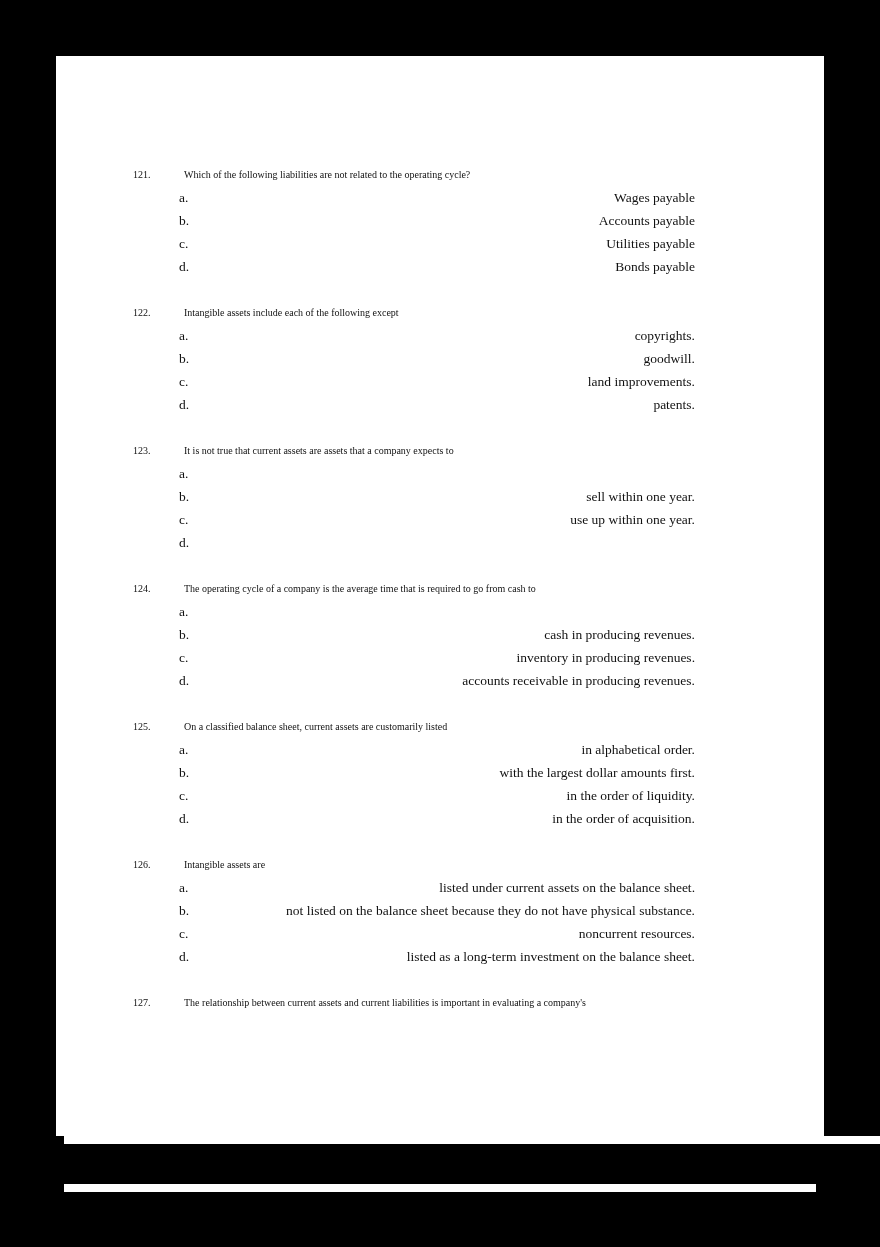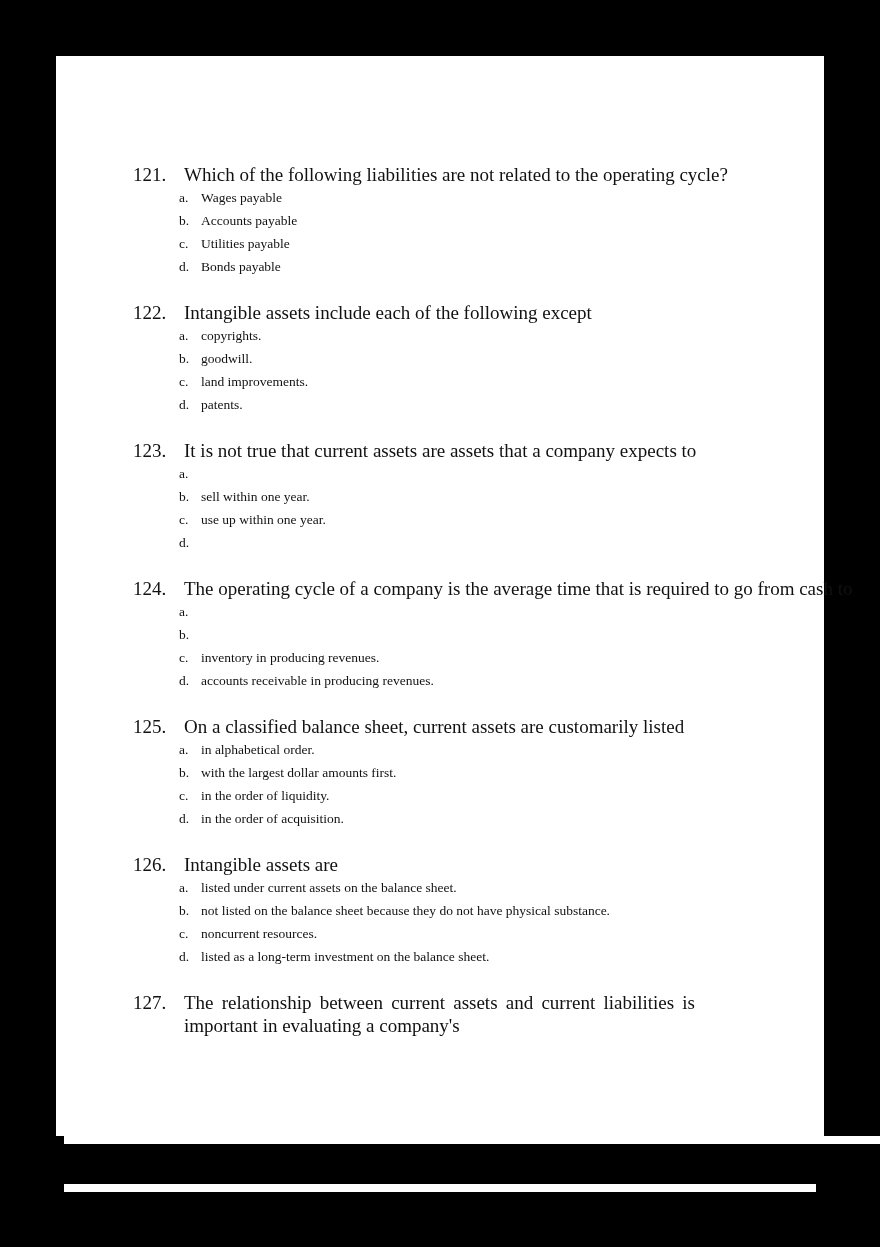--- a/index.html
+++ b/index.html
@@ -43,21 +43,21 @@
       position: absolute;
       left: 77px;   
       top: 107px;   
       width: 562px;
     }
     .question {
       margin-bottom: 23px;
     }
     .q-line {
       display: flex;
-      font-size: 19px;
+      font-size: 10px;
       line-height: 23px;
       height: 23px;
       white-space: nowrap;
     }
     .q-num {
       width: 43px;
       flex: 0 0 43px;
     }
     .q-text {
       flex: 1;
@@ -78,20 +78,21 @@
       height: 23px;
       white-space: nowrap;
       padding-left: 46px;
     }
     .opt-letter {
       width: 22px;
       flex: 0 0 22px;
     }
     .opt-text {
       flex: 1;
+      text-align: right;
     }
   </style>
 </head>
 <body>
 
 <div class="page">
   <div class="content">
 
     <div class="question">
       <div class="q-line">
@@ -163,20 +164,21 @@
     <div class="question">
       <div class="q-line">
         <span class="q-num">124.</span>
         <span class="q-text">The operating cycle of a company is the average time that is required to go from cash to</span>
       </div>
       <div class="option">
           <span class="opt-letter">a.</span>
         </div>
       <div class="option">
           <span class="opt-letter">b.</span>
+          <span class="opt-text">cash in producing revenues.</span>
         </div>
       <div class="option">
           <span class="opt-letter">c.</span>
           <span class="opt-text">inventory in producing revenues.</span>
         </div>
       <div class="option">
           <span class="opt-letter">d.</span>
           <span class="opt-text">accounts receivable in producing revenues.</span>
         </div>
     </div>

